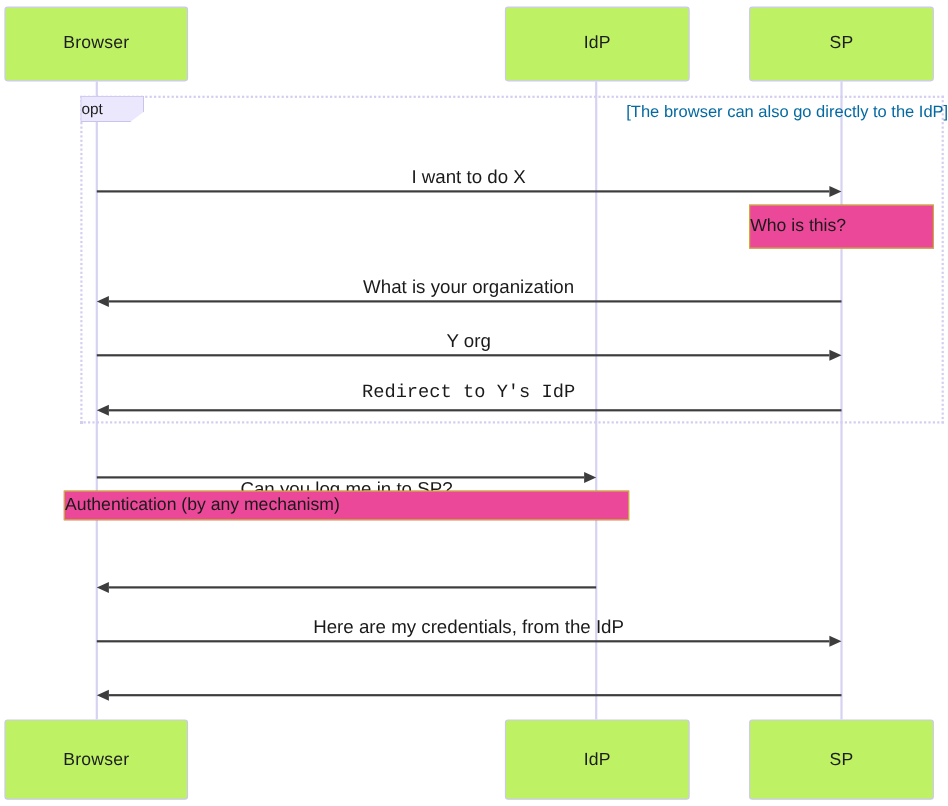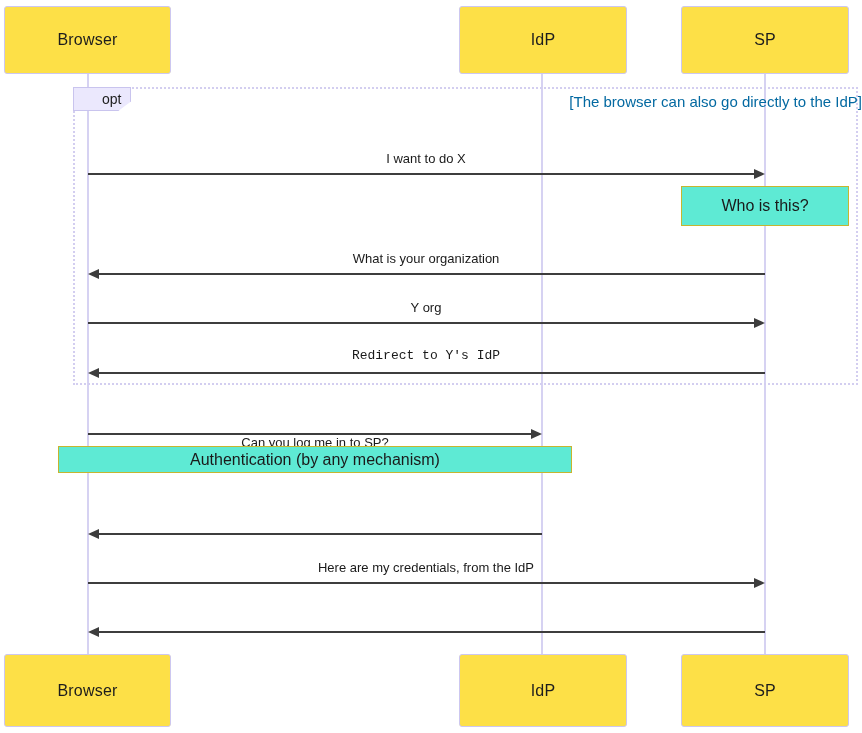--- a/index.html
+++ b/index.html
@@ -14,21 +14,21 @@
   #diagram {
     position: relative;
     width: 862px;
     height: 733px;
     overflow: hidden;
     background: #ffffff;
   }
   .participant-box {
     position: absolute;
     box-sizing: border-box;
-    background: #fde047;
+    background: #bef264;
     border: 1px solid #ccc7f0;
     border-radius: 3px;
     display: flex;
     align-items: center;
     justify-content: center;
     font-size: 16px;
     color: #1d1d1d;
     letter-spacing: 0.2px;
   }
   .lifeline {
@@ -45,21 +45,21 @@
   }
   .frame-tab {
     position: absolute;
     box-sizing: border-box;
     background: #ebe8fd;
     border: 1px solid #c9c4ee;
     font-size: 14px;
     color: #1d1d1d;
     display: flex;
     align-items: center;
-    padding-left: 28px;
+    padding-left: 0;
     clip-path: polygon(0 0, 100% 0, 100% 60%, 78% 100%, 0 100%);
   }
   .frame-guard {
     position: absolute;
     font-size: 15px;
     color: #0369a1;
     text-align: right;
     white-space: nowrap;
   }
   .msg-line {
@@ -75,34 +75,33 @@
     border-bottom: 5px solid transparent;
   }
   .msg-head.right {
     border-left: 11px solid #3d3d3d;
   }
   .msg-head.left {
     border-right: 11px solid #3d3d3d;
   }
   .msg-label {
     position: absolute;
-    font-size: 13px;
+    font-size: 17px;
     color: #1a1a1a;
     text-align: center;
     white-space: nowrap;
     transform: translateX(-50%);
   }
   .note-box {
     position: absolute;
     box-sizing: border-box;
-    background: #5eead4;
+    background: #ec4899;
     border: 1px solid #c6b52f;
     display: flex;
     align-items: center;
-    justify-content: center;
     font-size: 16px;
     color: #1a1a1a;
     white-space: nowrap;
   }
 </style>
 </head>
 <body>
 
 <div id="diagram">
 

